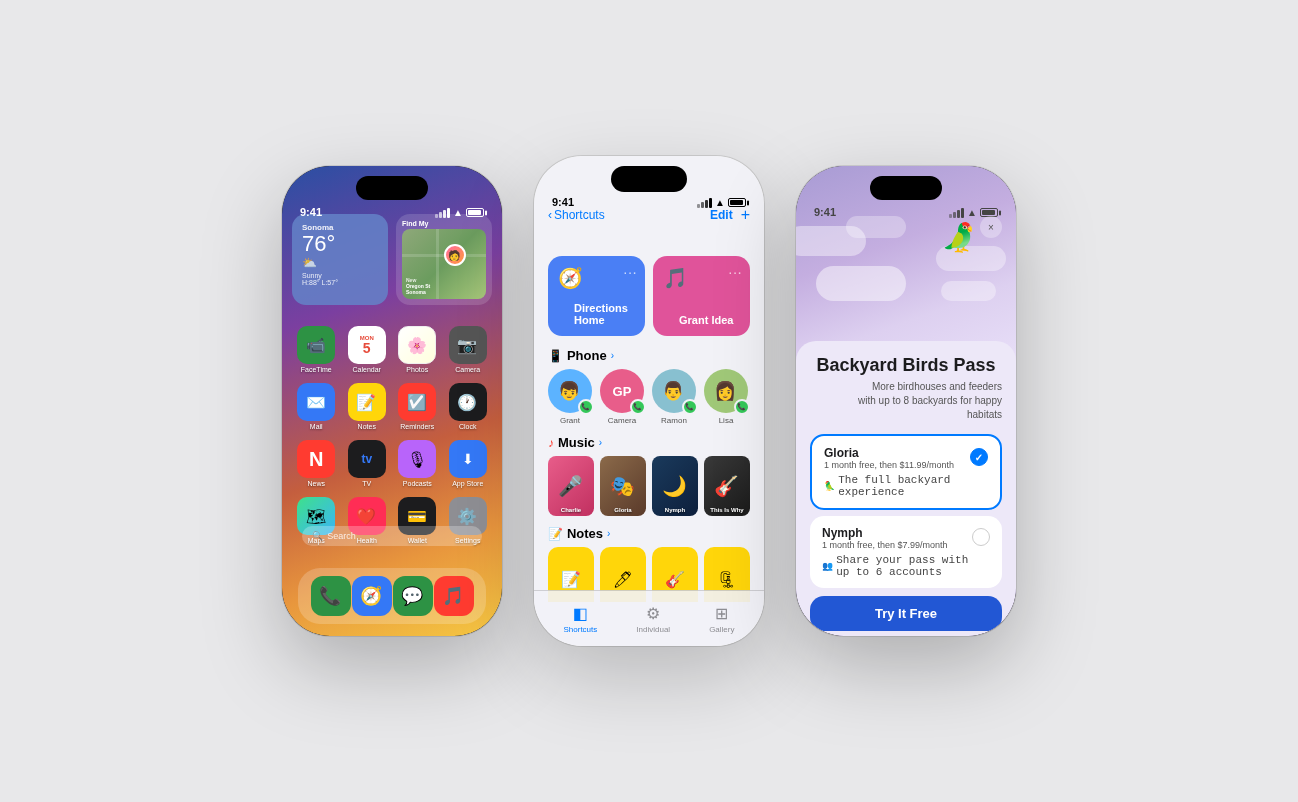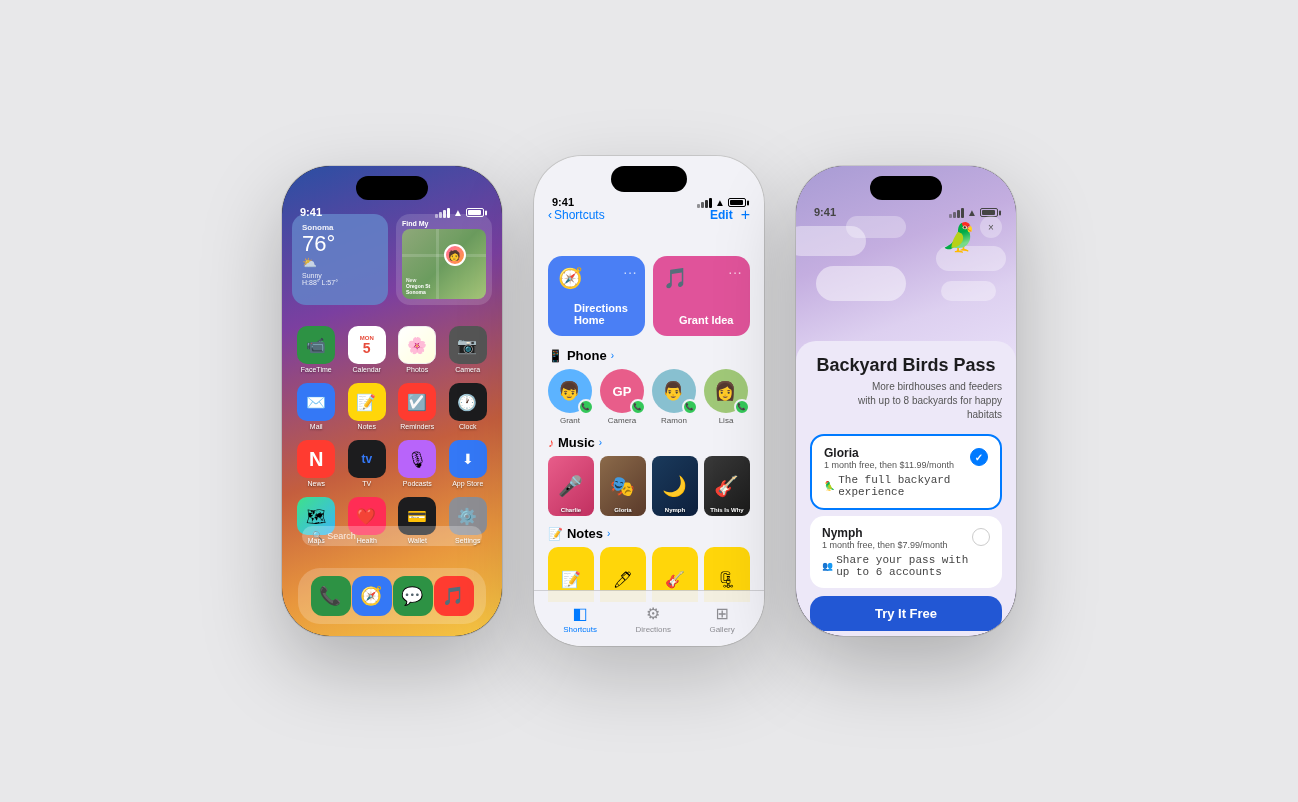--- a/index.html
+++ b/index.html
@@ -766,21 +766,21 @@
         </div>
       </div>
 
       <div class="tab-bar">
         <div class="tab-item tab-active">
           <span class="tab-icon">◧</span>
           <span class="tab-label">Shortcuts</span>
         </div>
         <div class="tab-item tab-inactive">
           <span class="tab-icon">⚙</span>
-          <span class="tab-label">Directions</span>
+          <span class="tab-label">Individual</span>
         </div>
         <div class="tab-item tab-inactive">
           <span class="tab-icon">⊞</span>
           <span class="tab-label">Gallery</span>
         </div>
       </div>
     </div>
   </div>
 
   <div class="phone phone-3">

